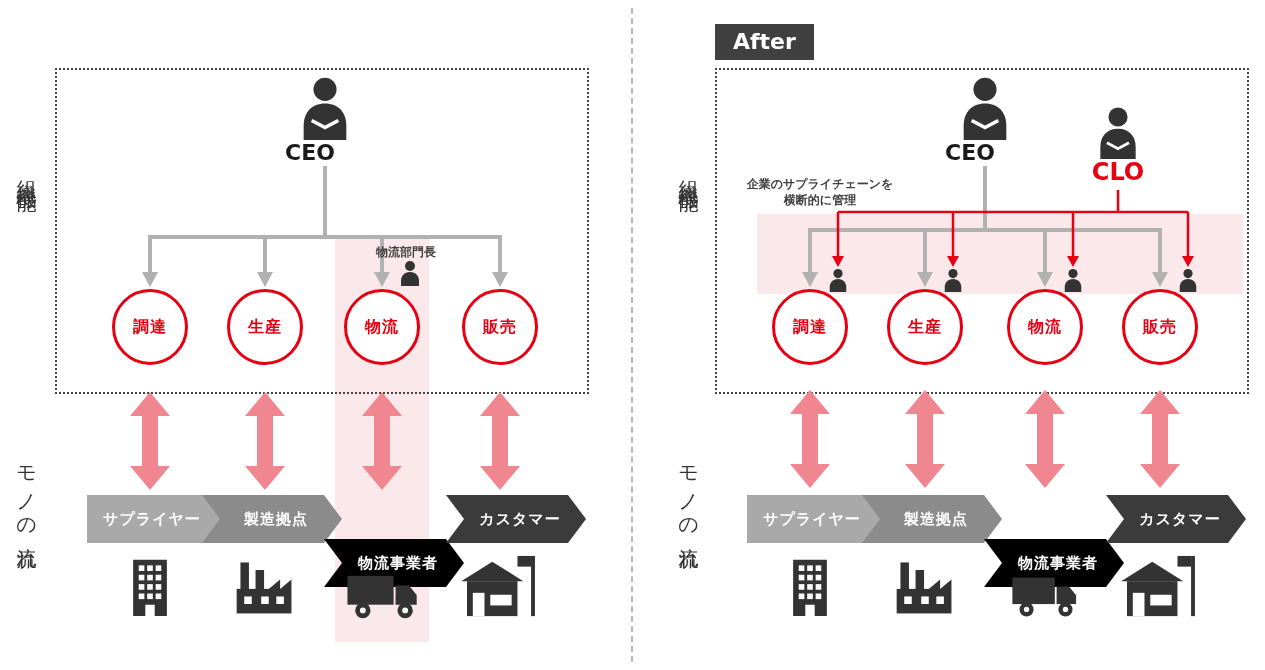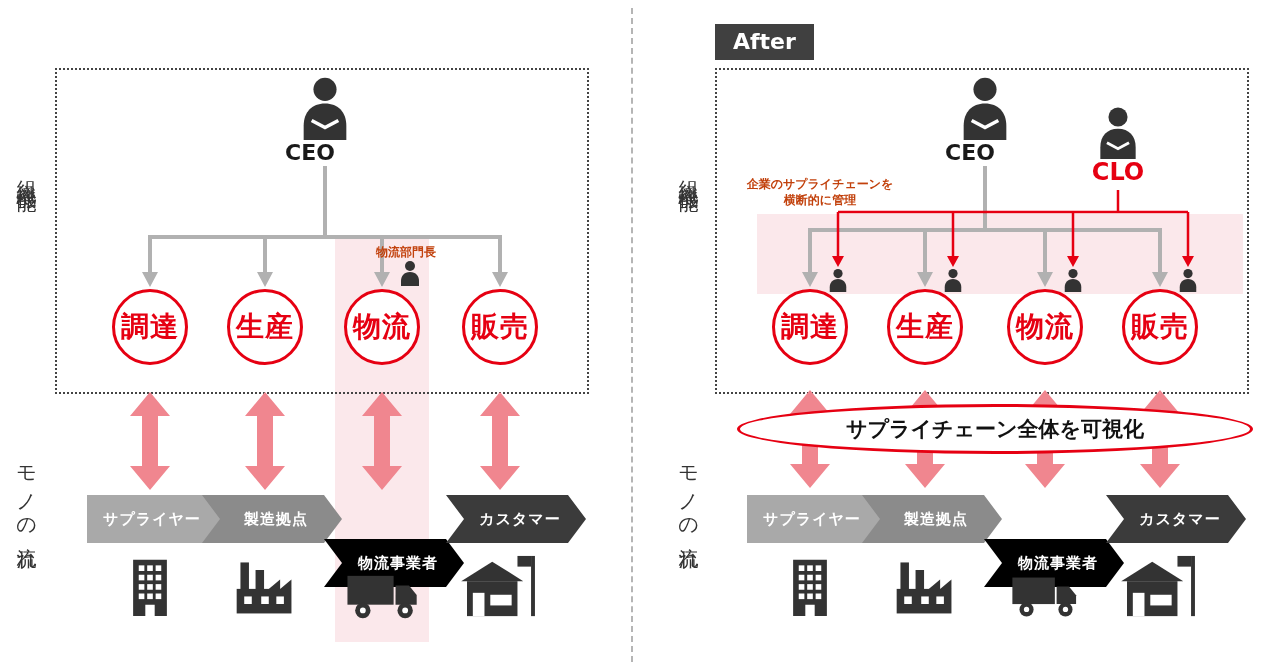--- a/index.html
+++ b/index.html
@@ -17,21 +17,21 @@
   
   .v-label { writing-mode:vertical-rl; font-size:20px; color:#333; letter-spacing:4px; z-index:3; }
   
   .pink { background:#fbe8eb; z-index:1; }
   
   .connectors { position:absolute; left:0; top:0; z-index:2; pointer-events:none; }
   
   .func-circle {
     width:76px; height:76px; border:3px solid #e60012; border-radius:50%;
     background:#fff; display:flex; align-items:center; justify-content:center;
-    font-size:28px; font-weight:bold; color:#e60012; letter-spacing:1px;
+    font-size:16px; font-weight:bold; color:#e60012; letter-spacing:1px;
     box-sizing:border-box; z-index:5;
   }
   
   .dbl-arrow { z-index:3; }
   
   .ellipse {
     border:3px solid #e60012; border-radius:50%; background:#fff;
     display:flex; align-items:center; justify-content:center;
     font-size:21px; font-weight:bold; color:#111; box-sizing:border-box; z-index:4;
   }
@@ -43,21 +43,21 @@
   }
   .chev-first { clip-path: polygon(0 0, calc(100% - 18px) 0, 100% 50%, calc(100% - 18px) 100%, 0 100%); padding-right:10px; }
   .chev-mid   { clip-path: polygon(0 0, calc(100% - 18px) 0, 100% 50%, calc(100% - 18px) 100%, 0 100%, 18px 50%); padding-left:14px; padding-right:6px; }
   .seg-0 { background:#a9a9a9;margin-left:7px; }
   .seg-1 { background:#8b8b8b; }
   .seg-2 { background:#000000;margin-top:44px; }
   .seg-3 { background:#3b3b3b; }
   
   .ceo-label { font-size:22px; font-weight:bold; color:#1a1a1a; text-align:left; z-index:4; }
   .clo-label { font-size:24px; font-weight:bold; color:#e60012; text-align:center; z-index:4; }
-  .red-note  { font-size:12px; font-weight:bold; color:#c2410c; z-index:4; line-height:1.35; }
+  .red-note  { font-size:12px; font-weight:bold; color:#404040; z-index:4; line-height:1.35; }
   .person, .icon-item { z-index:4; }
   .divider { border-left:2px dashed #b5b5b5; z-index:6; }
 </style>
 </head>
 <body>
 
 <div class="canvas">
 
   <div class="abs pink" style="left:335px; top:238px; width:94px; height:404px;"></div>
   <div class="abs pink" style="left:757px; top:214px; width:486px; height:80px;"></div>
@@ -250,21 +250,20 @@
   <svg class="abs dbl-arrow" style="left:905px; top:390px;" width="40" height="98" viewBox="0 0 40 98">
       <polygon points="20,0 40,24 28,24 28,74 40,74 20,98 0,74 12,74 12,24 0,24" fill="#f0868f"></polygon>
     </svg>
   <svg class="abs dbl-arrow" style="left:1025px; top:390px;" width="40" height="98" viewBox="0 0 40 98">
       <polygon points="20,0 40,24 28,24 28,74 40,74 20,98 0,74 12,74 12,24 0,24" fill="#f0868f"></polygon>
     </svg>
   <svg class="abs dbl-arrow" style="left:1140px; top:390px;" width="40" height="98" viewBox="0 0 40 98">
       <polygon points="20,0 40,24 28,24 28,74 40,74 20,98 0,74 12,74 12,24 0,24" fill="#f0868f"></polygon>
     </svg>
 
-  <div class="abs ellipse" style="left:737px; top:404px; width:516px; height:50px;">サプライチェーン全体を可視化</div>
 
   <div class="abs chev chev-first seg-0" style="left:740px; top:495px; width:140px;">サプライヤー</div>
   <div class="abs chev chev-mid seg-1" style="left:862px; top:495px; width:140px;">製造拠点</div>
   <div class="abs chev chev-mid seg-2" style="left:984px; top:495px; width:140px;">物流事業者</div>
   <div class="abs chev chev-mid seg-3" style="left:1106px; top:495px; width:140px;">カスタマー</div>
 
   <svg class="abs icon-item" style="left:780px; top:554px;" width="60" height="64" viewBox="0 0 64 64">
     <rect x="14" y="4" width="36" height="60" fill="#333"></rect>
     <g fill="#fff">
       <rect x="20" y="10" width="6" height="6"></rect>

